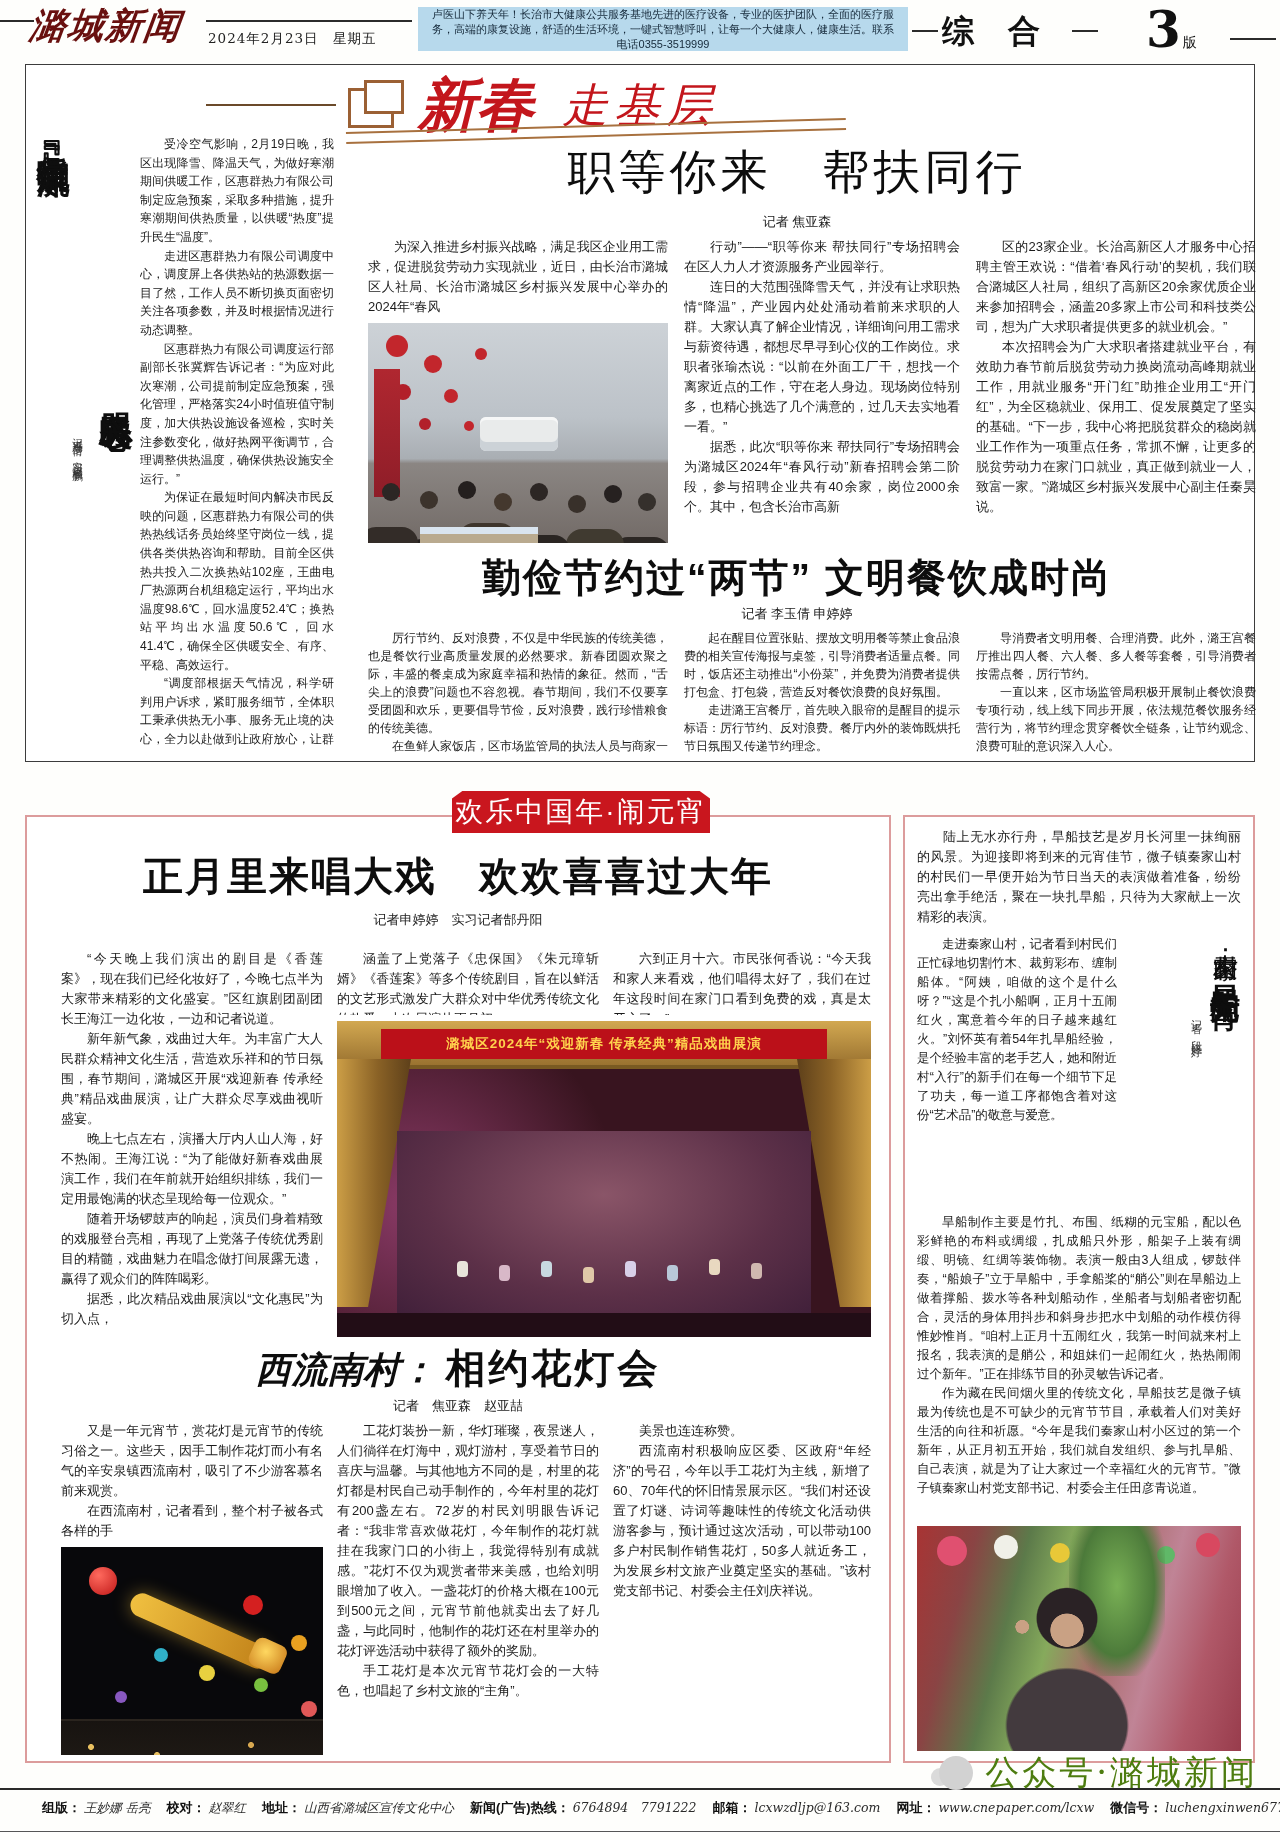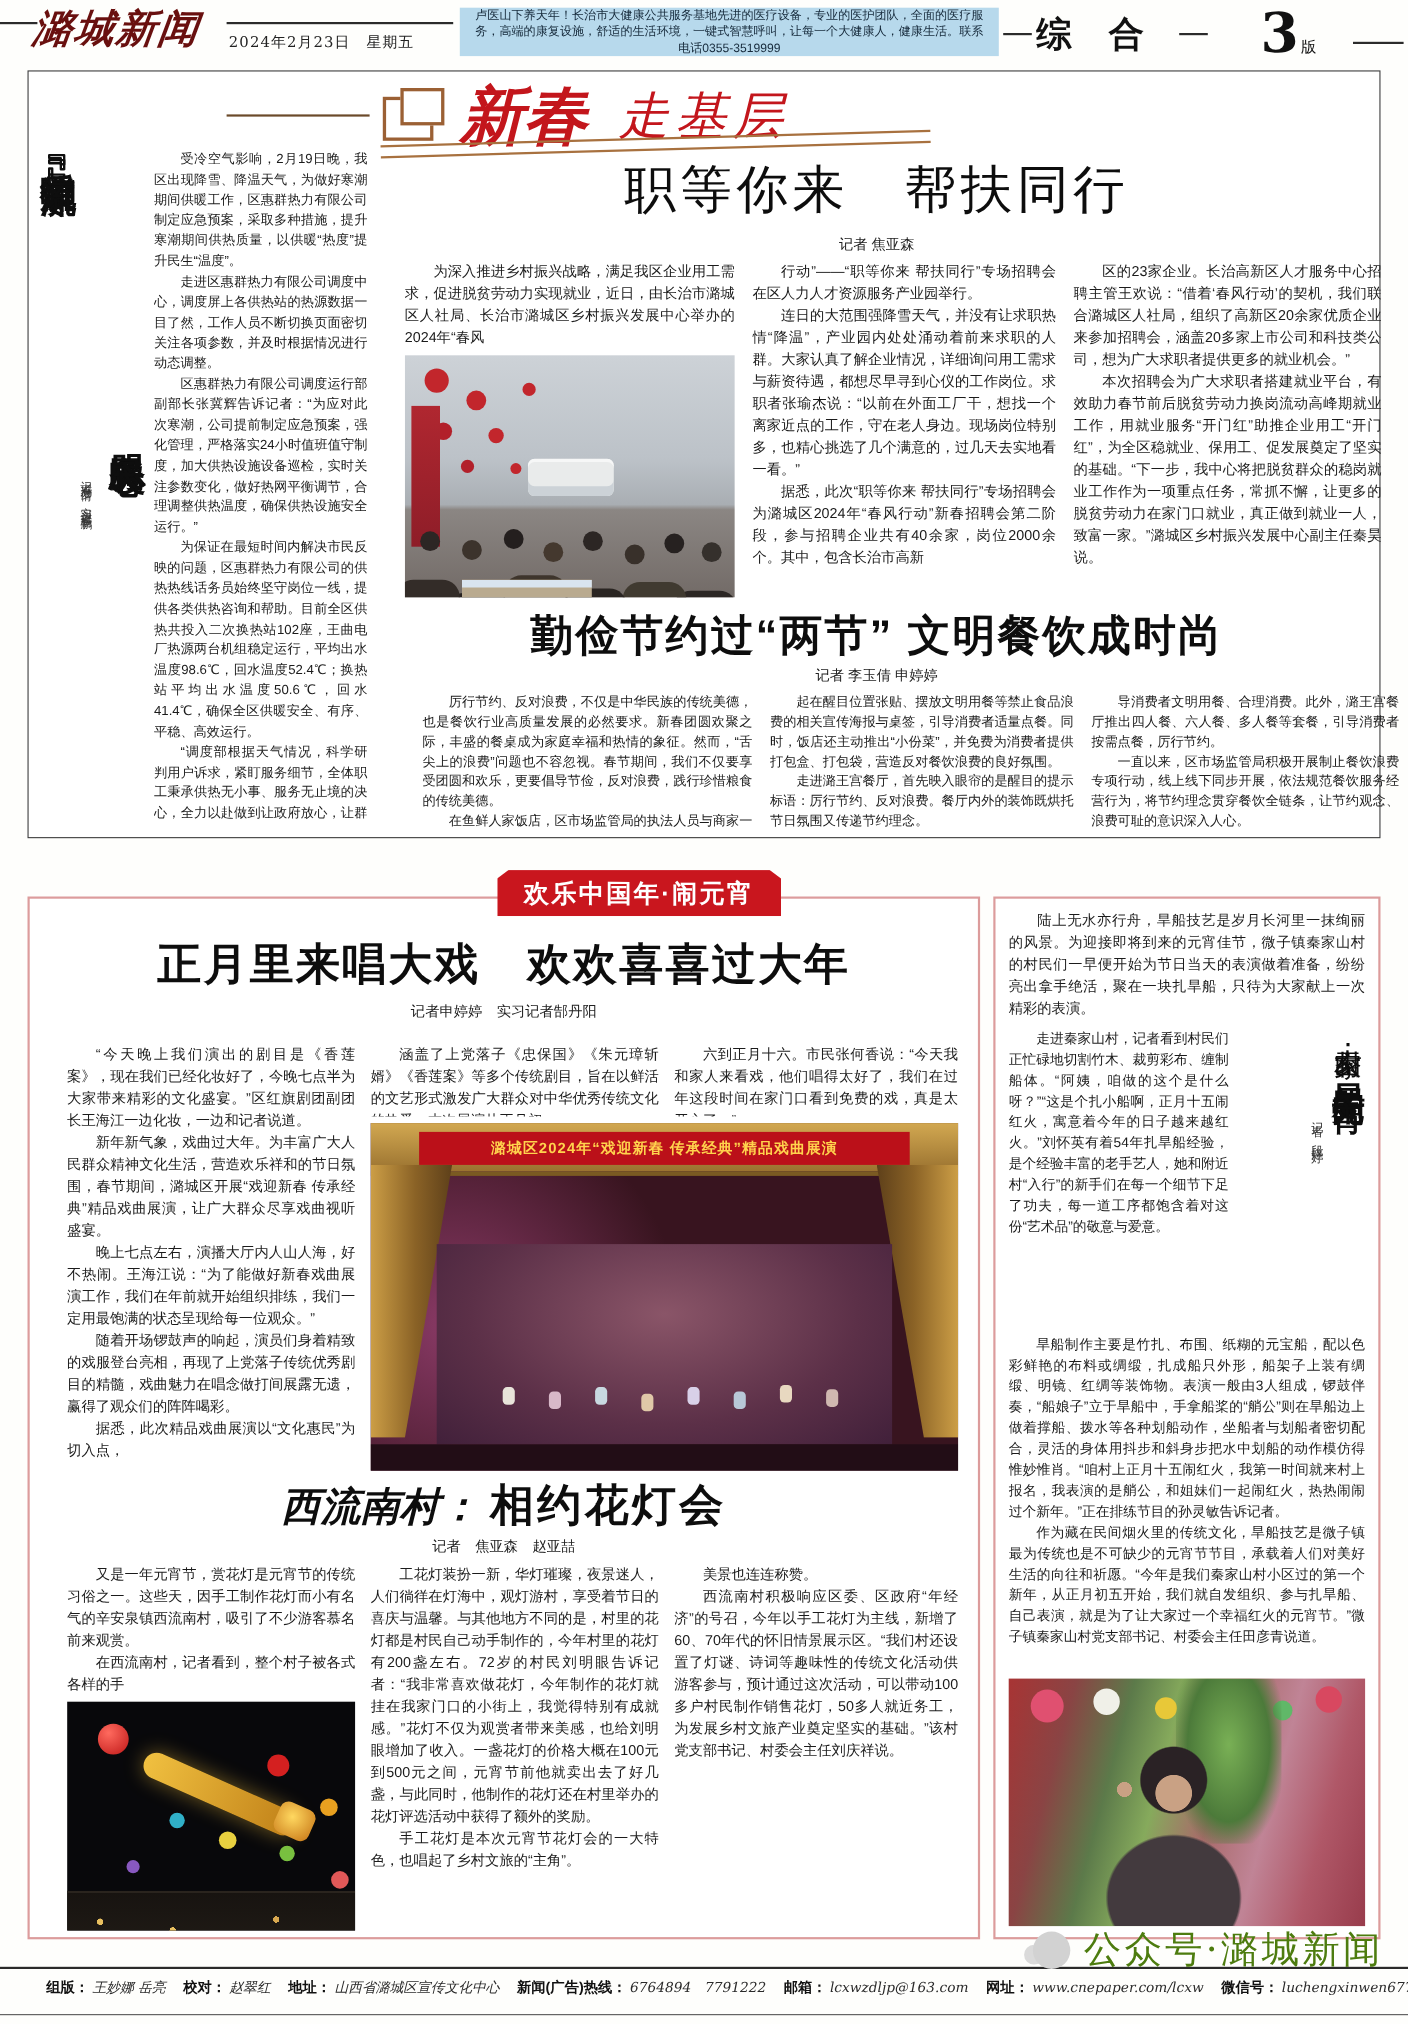--- a/index.html
+++ b/index.html
@@ -25,21 +25,21 @@
   
   .box{position:absolute;box-sizing:border-box;background:#fff;}
   .box.top{left:25px;top:64px;width:1230px;height:698px;border:1px solid #3c3c3c;}
   .pink{border:2px solid #dc9c9c;}
   .box.mid{left:25px;top:815px;width:866px;height:948px;}
   .box.boat{left:903px;top:815px;width:352px;height:948px;display:flex;flex-direction:column;
             padding:10px 12px;gap:8px;}
   .col{position:absolute;overflow:hidden;}
   .bt{font-size:13px;line-height:20px;text-align:justify;color:#1b1b1b;}
   .bt p{margin:0;text-indent:2em;}
-  .bt.small{font-size:12px;line-height:18px;margin-left:16px;}
+  .bt.small{font-size:12px;line-height:18px;}
   .byl{position:absolute;text-align:center;font-size:13px;color:#222;}
   h2{margin:0;padding:0;}
   
   .nb{position:absolute;left:180px;top:8px;width:640px;height:64px;display:flex;align-items:center;gap:12px;}
   .nb-line{width:130px;height:2px;background:#6b4a2a;}
   .win-icon{position:relative;width:58px;height:50px;flex:none;}
   .win-icon .f1{position:absolute;left:0;bottom:2px;width:40px;height:34px;border:3px solid #9b6034;}
   .win-icon .f2{position:absolute;right:2px;top:0;width:34px;height:28px;border:3px solid #9b6034;background:#fff;}
   .nb-t1{font-size:58px;color:#c3161c;font-family:"DejaVu Serif",serif;font-style:italic;font-weight:bold;line-height:1;}
   .nb-t2{font-size:46px;color:#c3161c;font-family:"DejaVu Serif",serif;font-style:italic;margin-left:16px;line-height:1;letter-spacing:6px;}
@@ -77,21 +77,21 @@
      box-shadow:inset 0 7px #d9e4ef;}
   
   .thrift-h{position:absolute;left:320px;top:486px;width:902px;text-align:center;font-size:39px;
             font-weight:900;letter-spacing:2px;color:#0d0d0d;}
   .thrift-by{left:320px;top:540px;width:902px;}
   .tc1{left:342px;top:564px;width:300px;height:126px;}
   .tc2{left:658px;top:564px;width:276px;height:126px;}
   .tc3{left:950px;top:564px;width:280px;height:126px;}
   
   .tab{position:absolute;left:452px;top:791px;width:258px;height:42px;background:#c9161e;color:#fff;
-       font-size:23px;font-weight:700;display:flex;align-items:center;justify-content:center;
+       font-size:28px;font-weight:400;display:flex;align-items:center;justify-content:center;
        letter-spacing:2px;z-index:3;clip-path:polygon(0 18%,4% 0,96% 0,100% 18%,100% 100%,0 100%);}
   
   .opera-h{position:absolute;left:0;top:32px;width:100%;text-align:center;font-size:40px;
            font-weight:900;letter-spacing:2px;color:#0d0d0d;}
   .opera-by{left:0;top:94px;width:100%;}
   .oc1{left:34px;top:132px;width:262px;height:388px;}
   .oc2{left:310px;top:132px;width:262px;height:66px;}
   .oc3{left:586px;top:132px;width:258px;height:66px;}
   .photo-theater{position:absolute;left:310px;top:204px;width:534px;height:316px;overflow:hidden;
      background:#38141f;}

